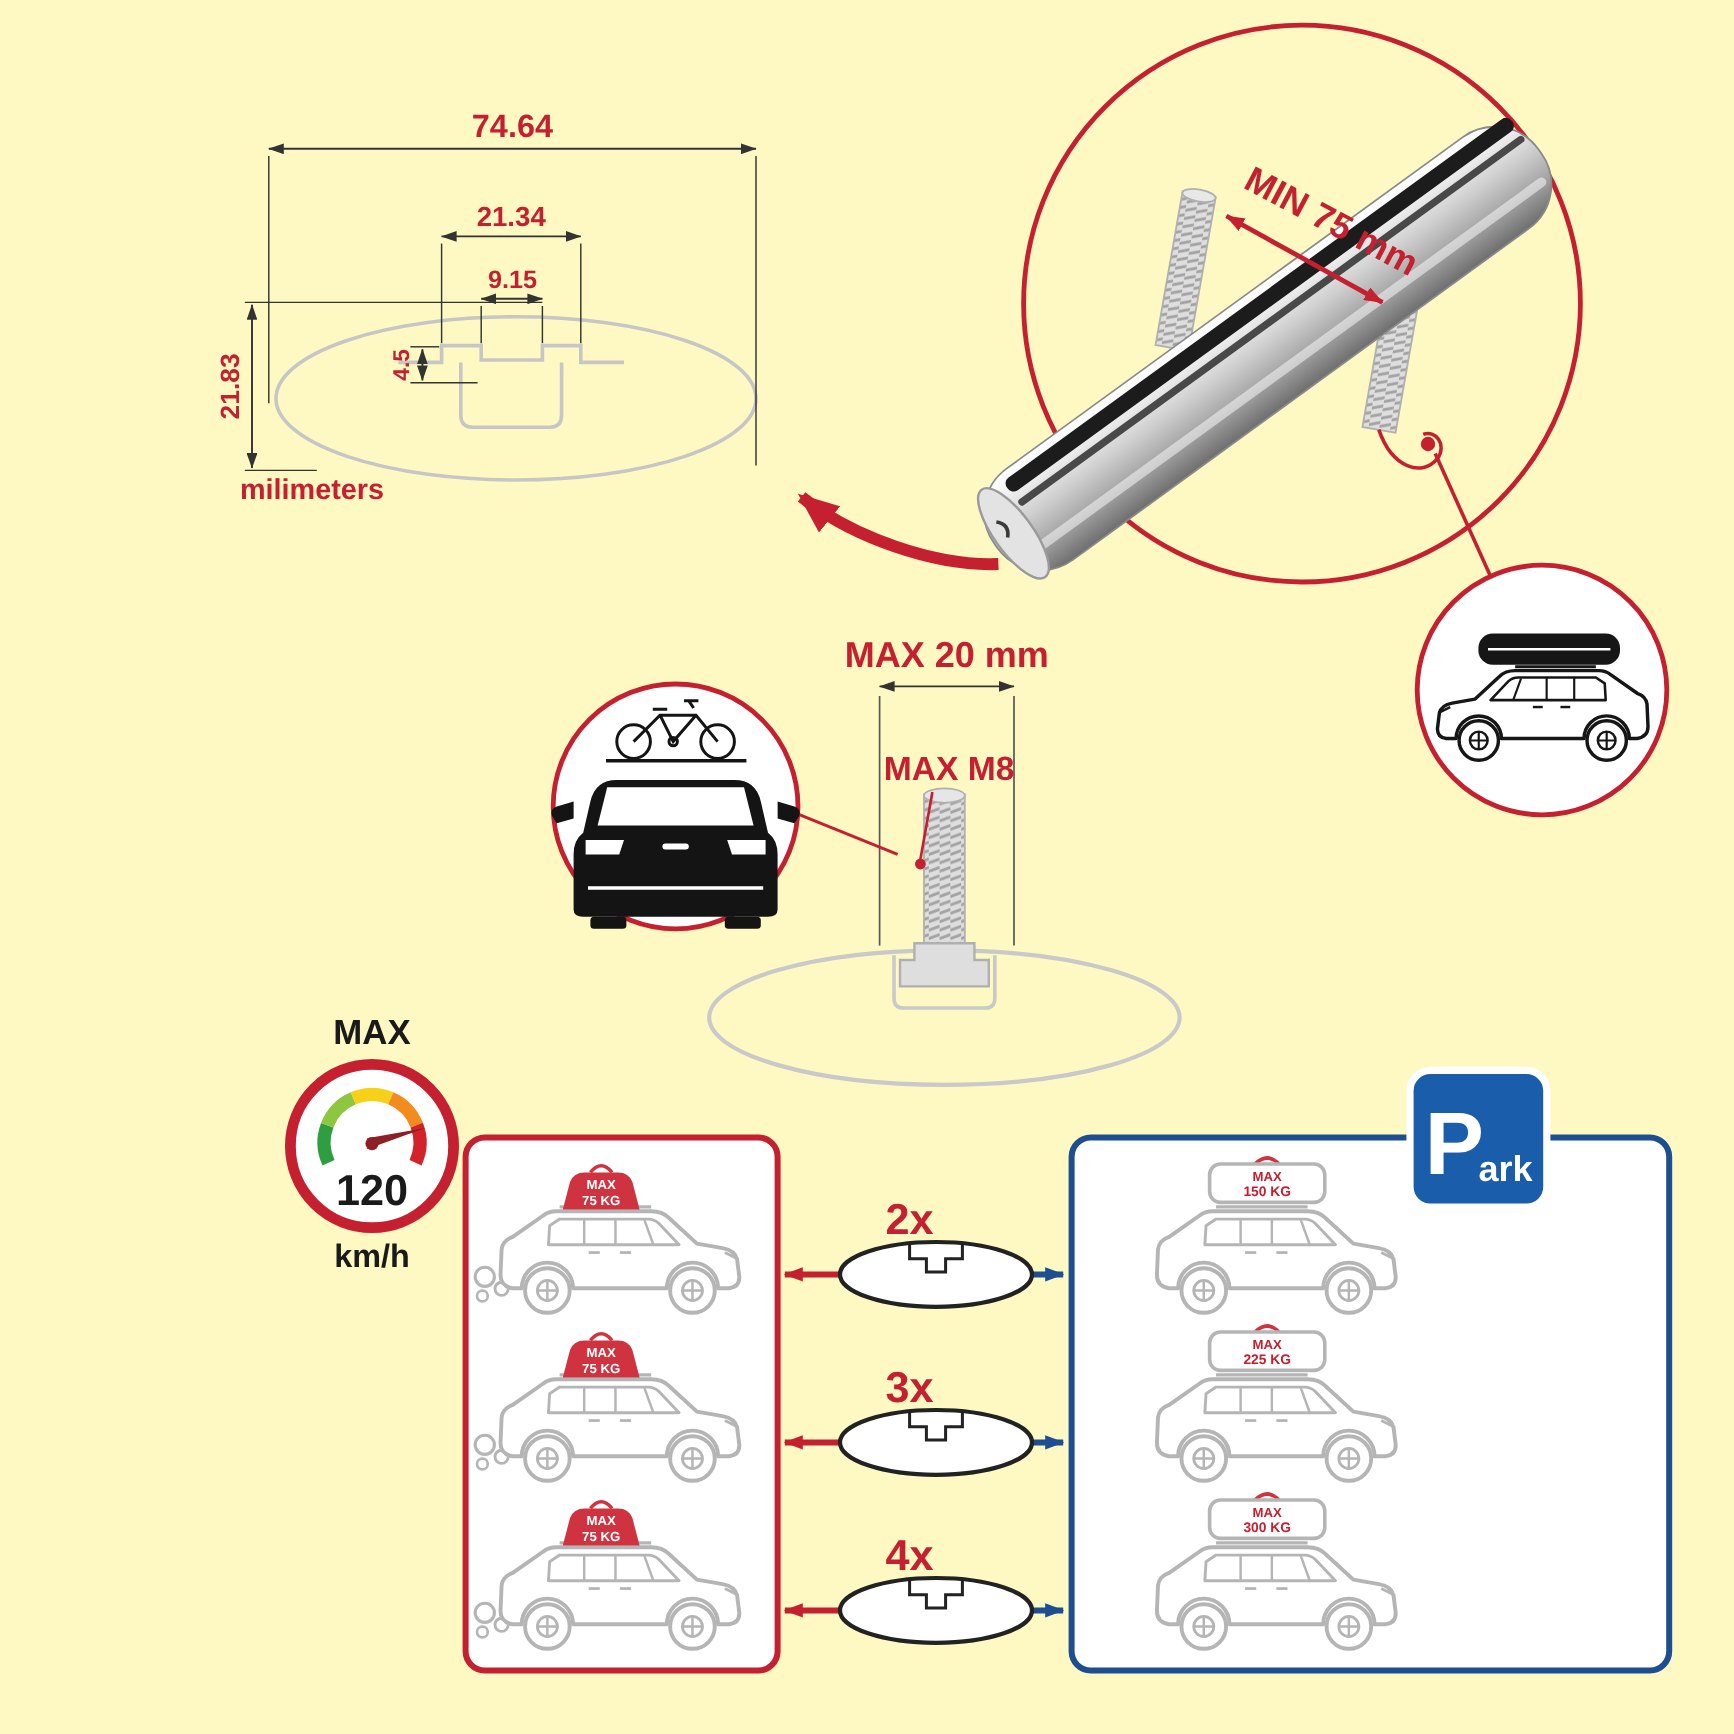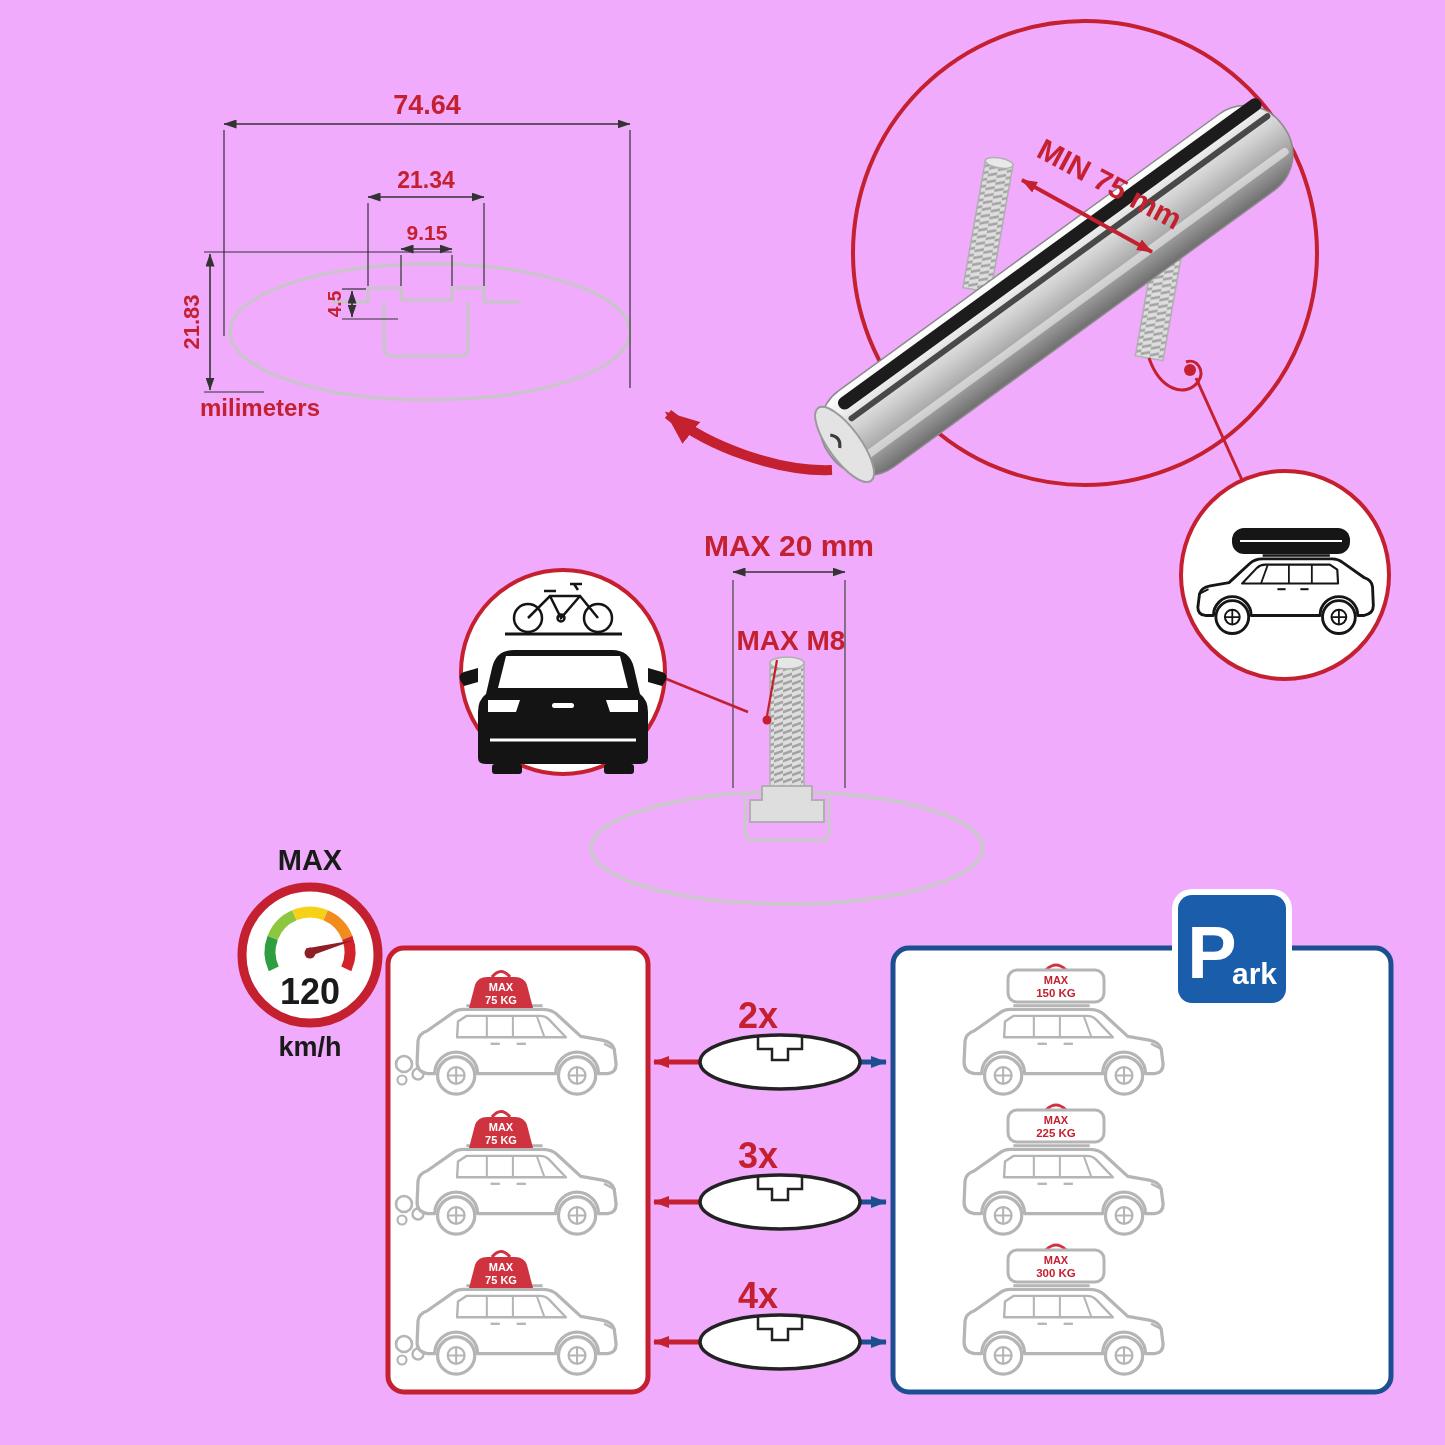--- a/index.html
+++ b/index.html
@@ -1,16 +1,16 @@
 <!DOCTYPE html>
 <html><head>
 <meta charset="utf-8">
 <style>
   html,body{margin:0;padding:0;background:#fff;}
-  .stage{position:relative;width:1445px;height:1445px;background:#f0abfc;overflow:hidden;}
+  .stage{position:relative;width:1445px;height:1445px;background:#fef9c3;overflow:hidden;}
   svg{position:absolute;left:0;top:0;}
   text{font-family:"Liberation Sans",sans-serif;}
   .dim-t{fill:#c4202f;font-weight:bold;}
   .red-t{fill:#c4202f;font-weight:bold;}
   .dark-t{fill:#1a1a1a;font-weight:bold;}
   .white-t{fill:#ffffff;font-weight:bold;}
 </style>
 </head>
 <body>
 

